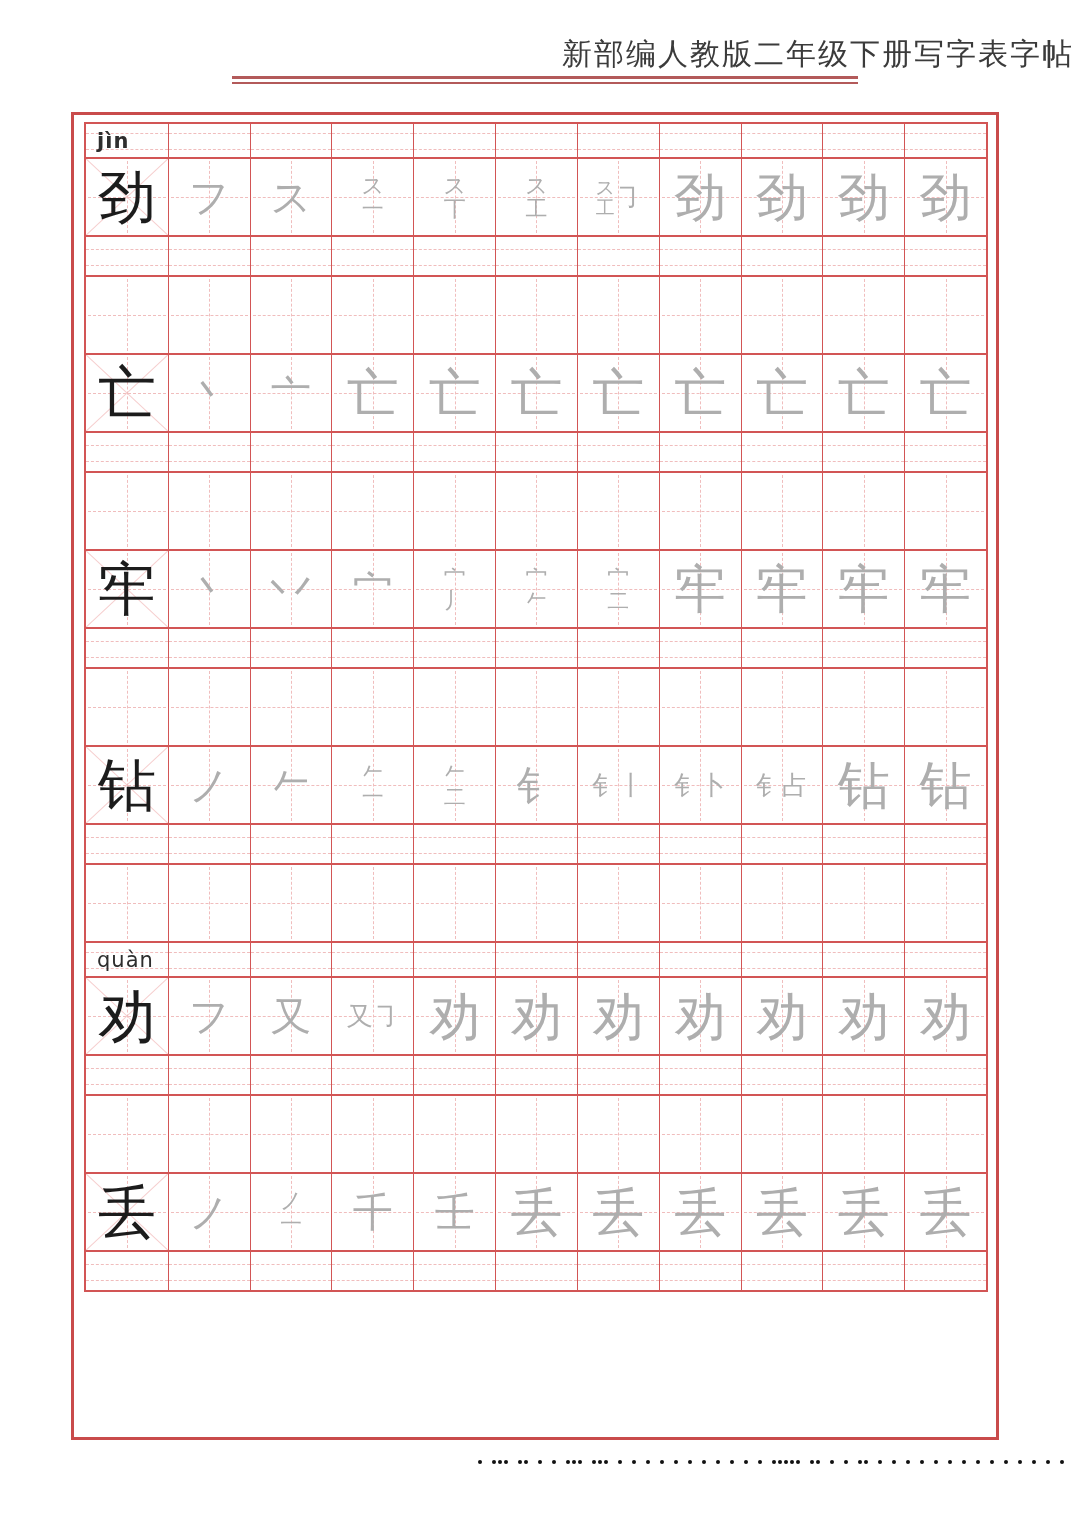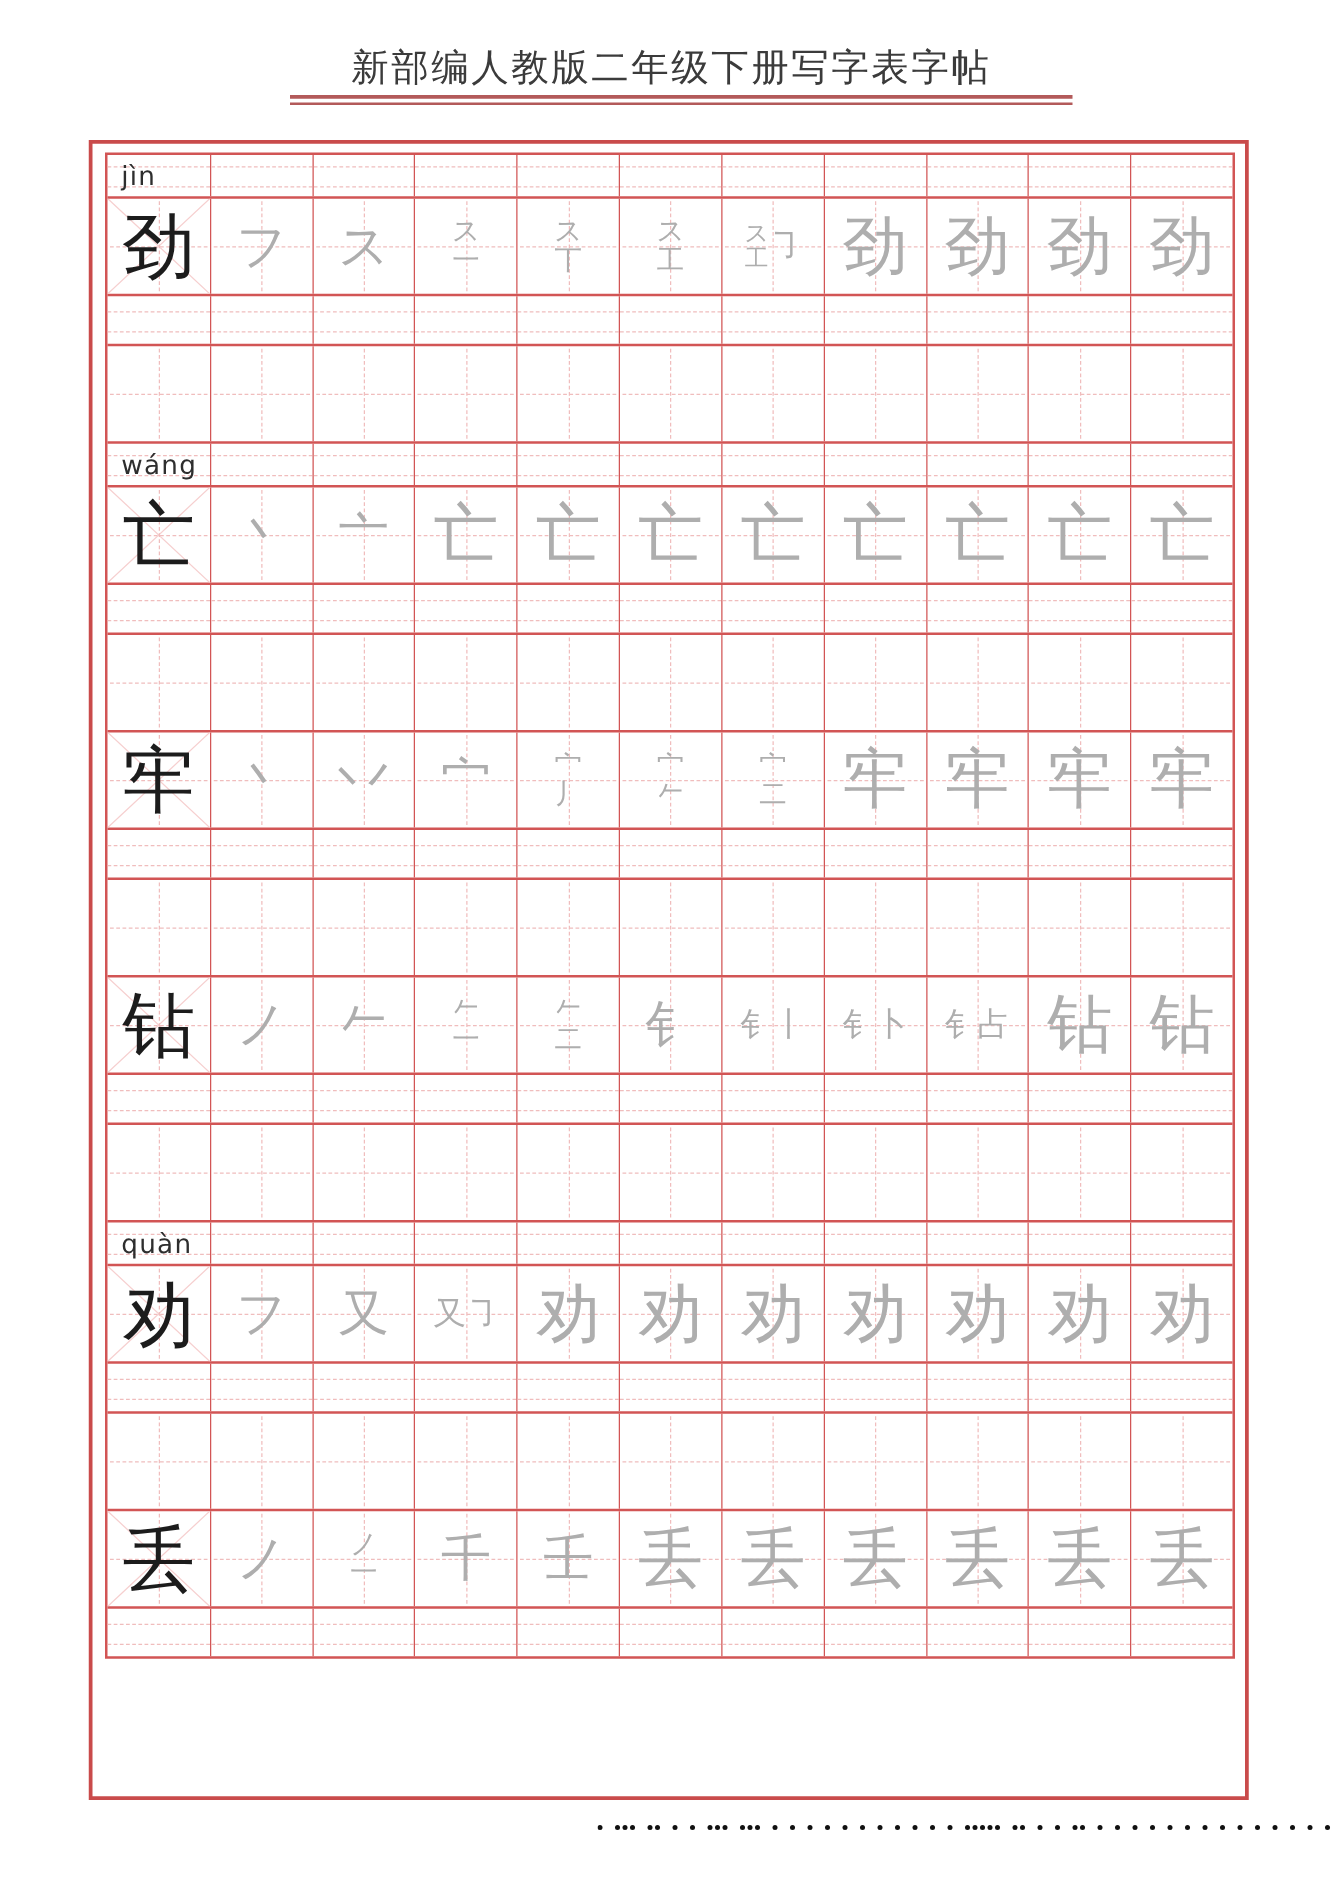--- a/index.html
+++ b/index.html
@@ -5,37 +5,37 @@
   html,body{margin:0;padding:0;}
   body{
     width:1074px;height:1519px;position:relative;overflow:hidden;
     background:#ffffff;
     font-family:"DejaVu Sans","Liberation Sans",sans-serif;
     --red:#d25555; --frame:#c94b4b; --pink:#f0bdbd; --diag:#f6cfcf;
     --ink:#1c1c1c; --trace:#aeaeae;
   }
   .title{
     position:absolute;top:34px;left:0;width:100%;
-    text-align:center;font-size:30px;letter-spacing:2px;
+    text-align:right;font-size:30px;letter-spacing:2px;
     color:#3b3b3b;font-weight:500;
   }
   .underline{position:absolute;left:232px;top:76px;width:626px;}
   .underline .u1{height:3px;background:#b35a5a;}
   .underline .u2{height:2px;background:#b35a5a;margin-top:3px;}
   .frame{
     position:absolute;left:71px;top:112px;width:922px;height:1322px;
     border:3px solid var(--frame);
   }
   .grid{
     position:absolute;left:84px;top:122px;width:904px;
     border:2px solid var(--red);
     box-sizing:border-box;
   }
   .row{display:grid;grid-template-columns:repeat(11,1fr);border-top:2px solid var(--red);}
-  .row:first-child{border-top:none;}
+  .row:first-child{border-top:none;font-weight:bold;}
   .r-pinyin{height:33px;}
   .r-main{height:76px;}
   .r-short{height:38px;}
   .r-blank{height:76px;}
   .cell{position:relative;border-left:1px solid var(--red);overflow:hidden;}
   .cell:first-child{border-left:none;}
   
   .cellp::before,.cellp::after{
     content:"";position:absolute;left:0;right:0;border-top:1px dashed var(--pink);
   }
@@ -208,35 +208,20 @@
       <div class="cell cellx"></div>
       <div class="cell cellx"></div>
       <div class="cell cellx"></div>
       <div class="cell cellx"></div>
       <div class="cell cellx"></div>
       <div class="cell cellx"></div>
       <div class="cell cellx"></div>
       <div class="cell cellx"></div>
       <div class="cell cellx"></div>
     </div>
-    <div class="row r-pinyin">
-      <div class="cell cellp">
-        <div class="pinyin">wáng</div>
-      </div>
-      <div class="cell cellp"></div>
-      <div class="cell cellp"></div>
-      <div class="cell cellp"></div>
-      <div class="cell cellp"></div>
-      <div class="cell cellp"></div>
-      <div class="cell cellp"></div>
-      <div class="cell cellp"></div>
-      <div class="cell cellp"></div>
-      <div class="cell cellp"></div>
-      <div class="cell cellp"></div>
-    </div>
     <div class="row r-main">
       <div class="cell cellx">
         <div class="diag d1"></div>
         <div class="diag d2"></div>
         <div class="glyphwrap mainchar">亡</div>
       </div>
       <div class="cell cellx">
         <div class="glyphwrap trace">
           <span class="pcol">
             <span class="g-partial">丶</span>

